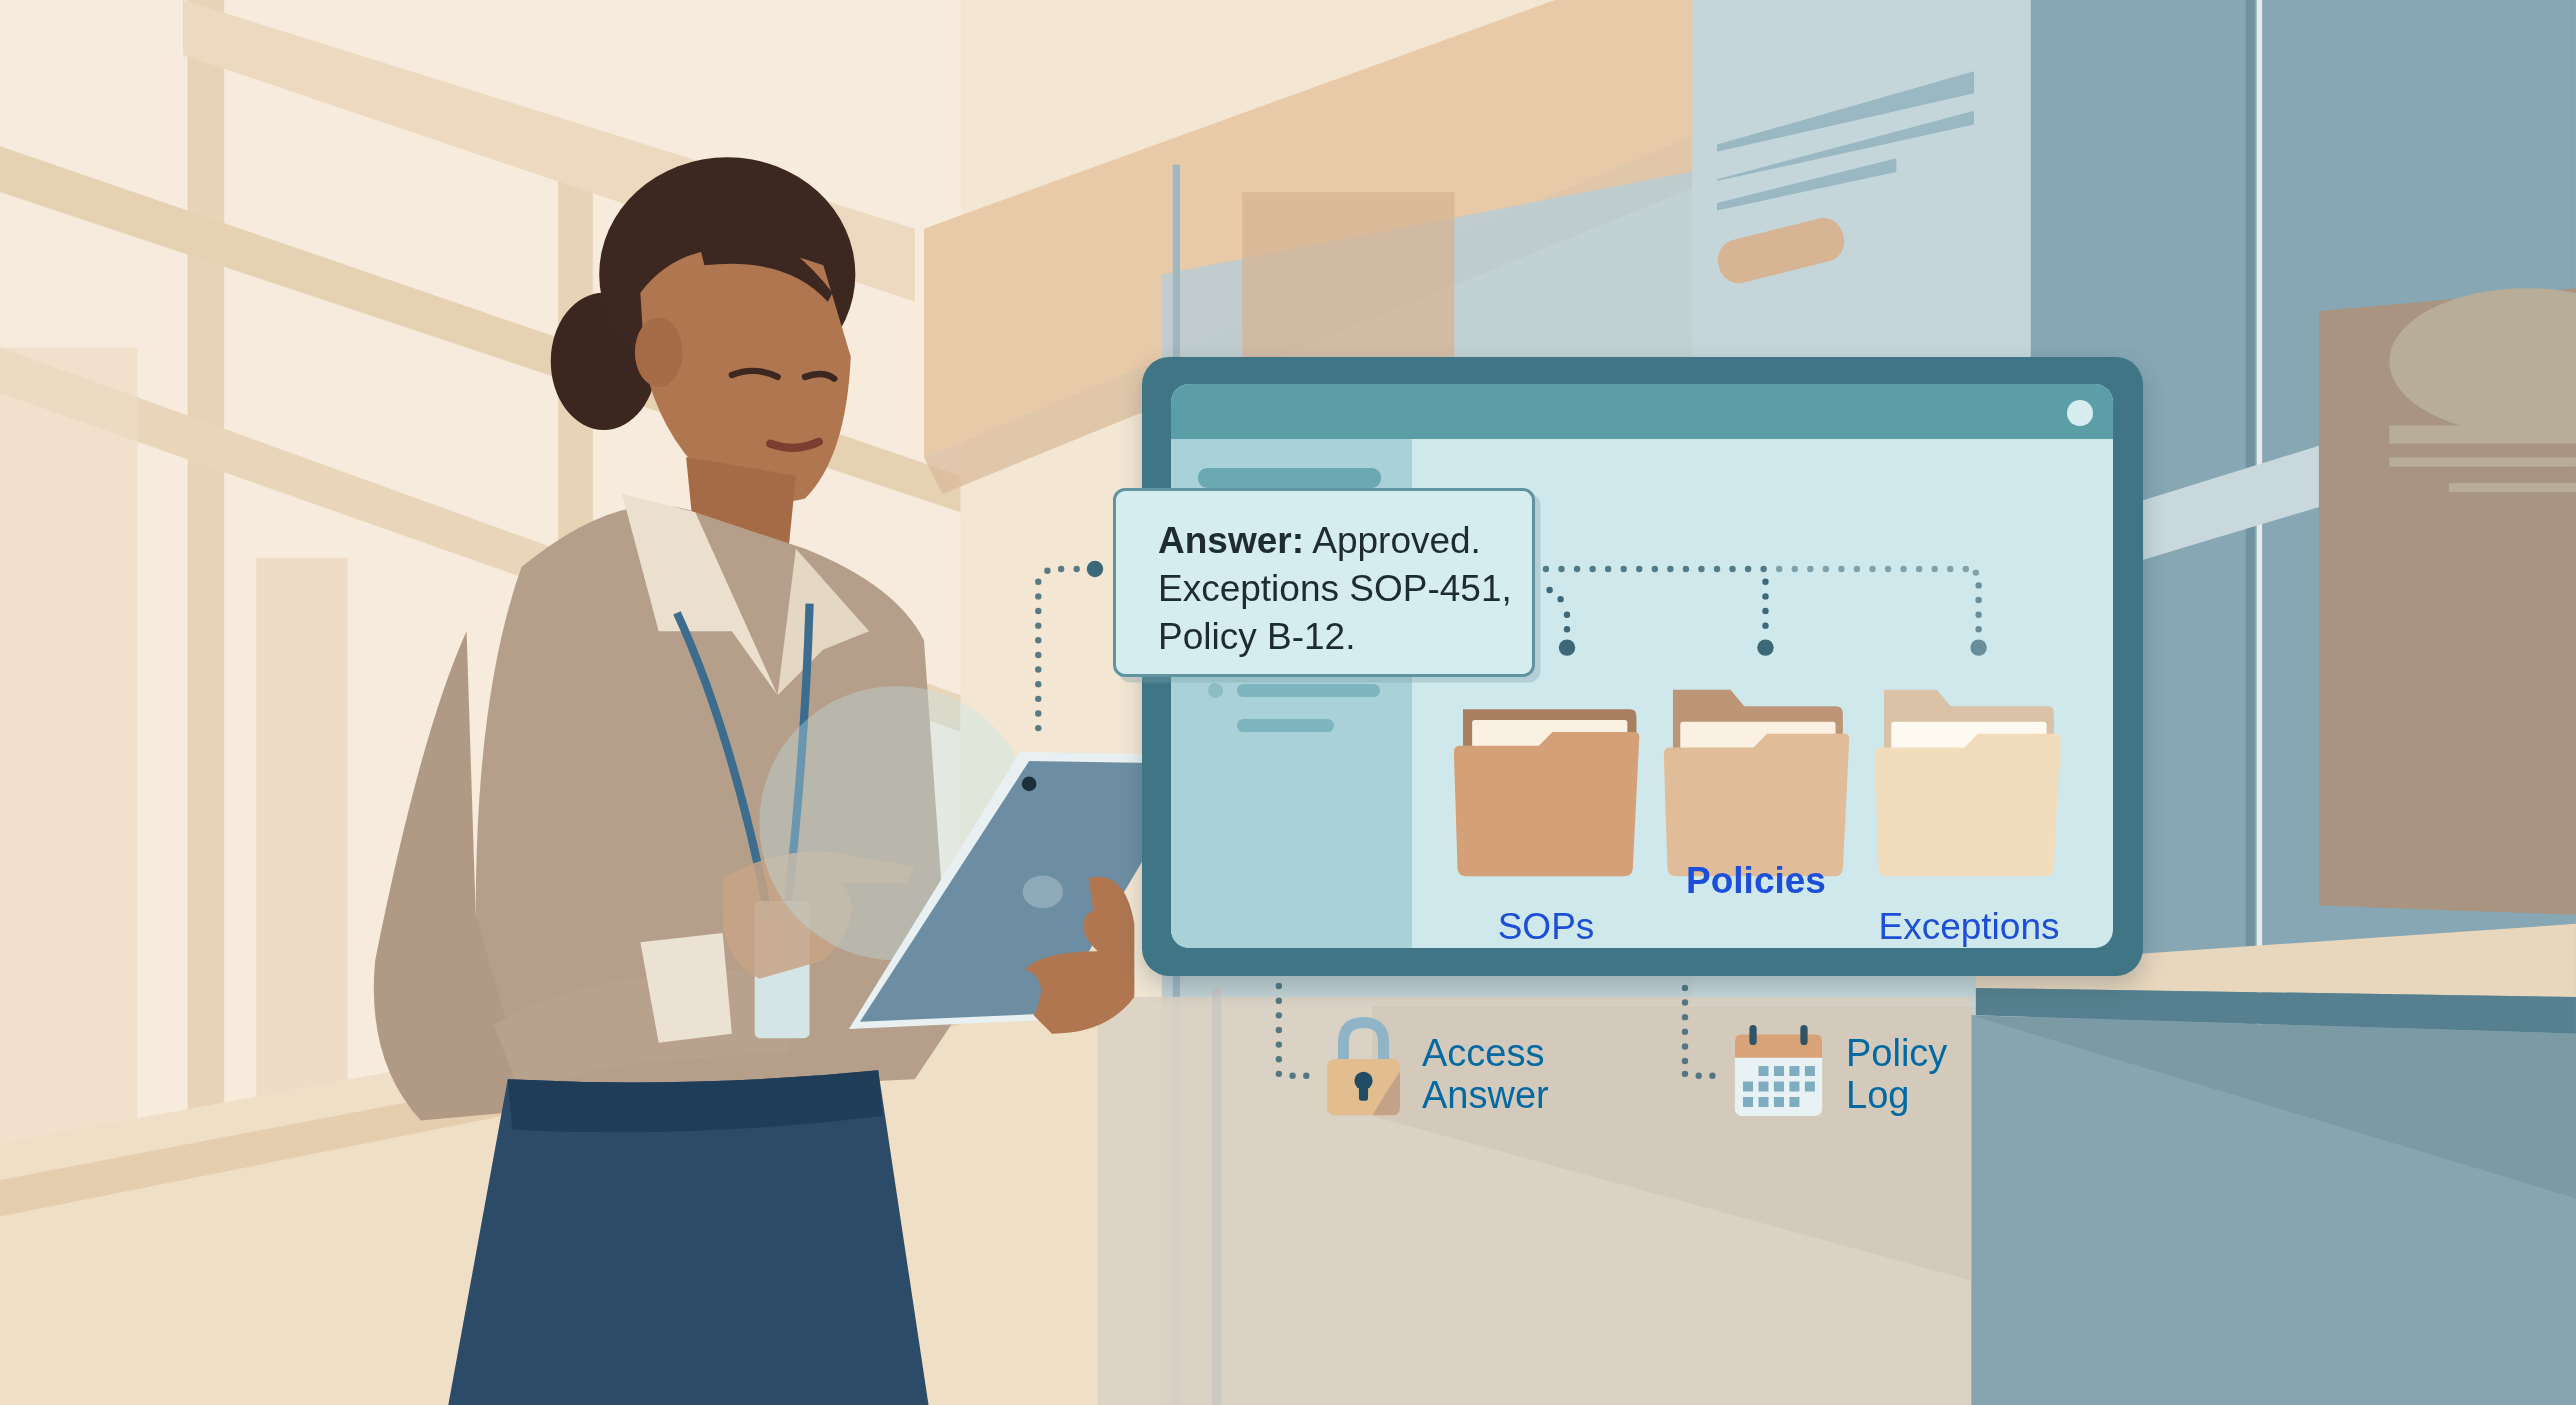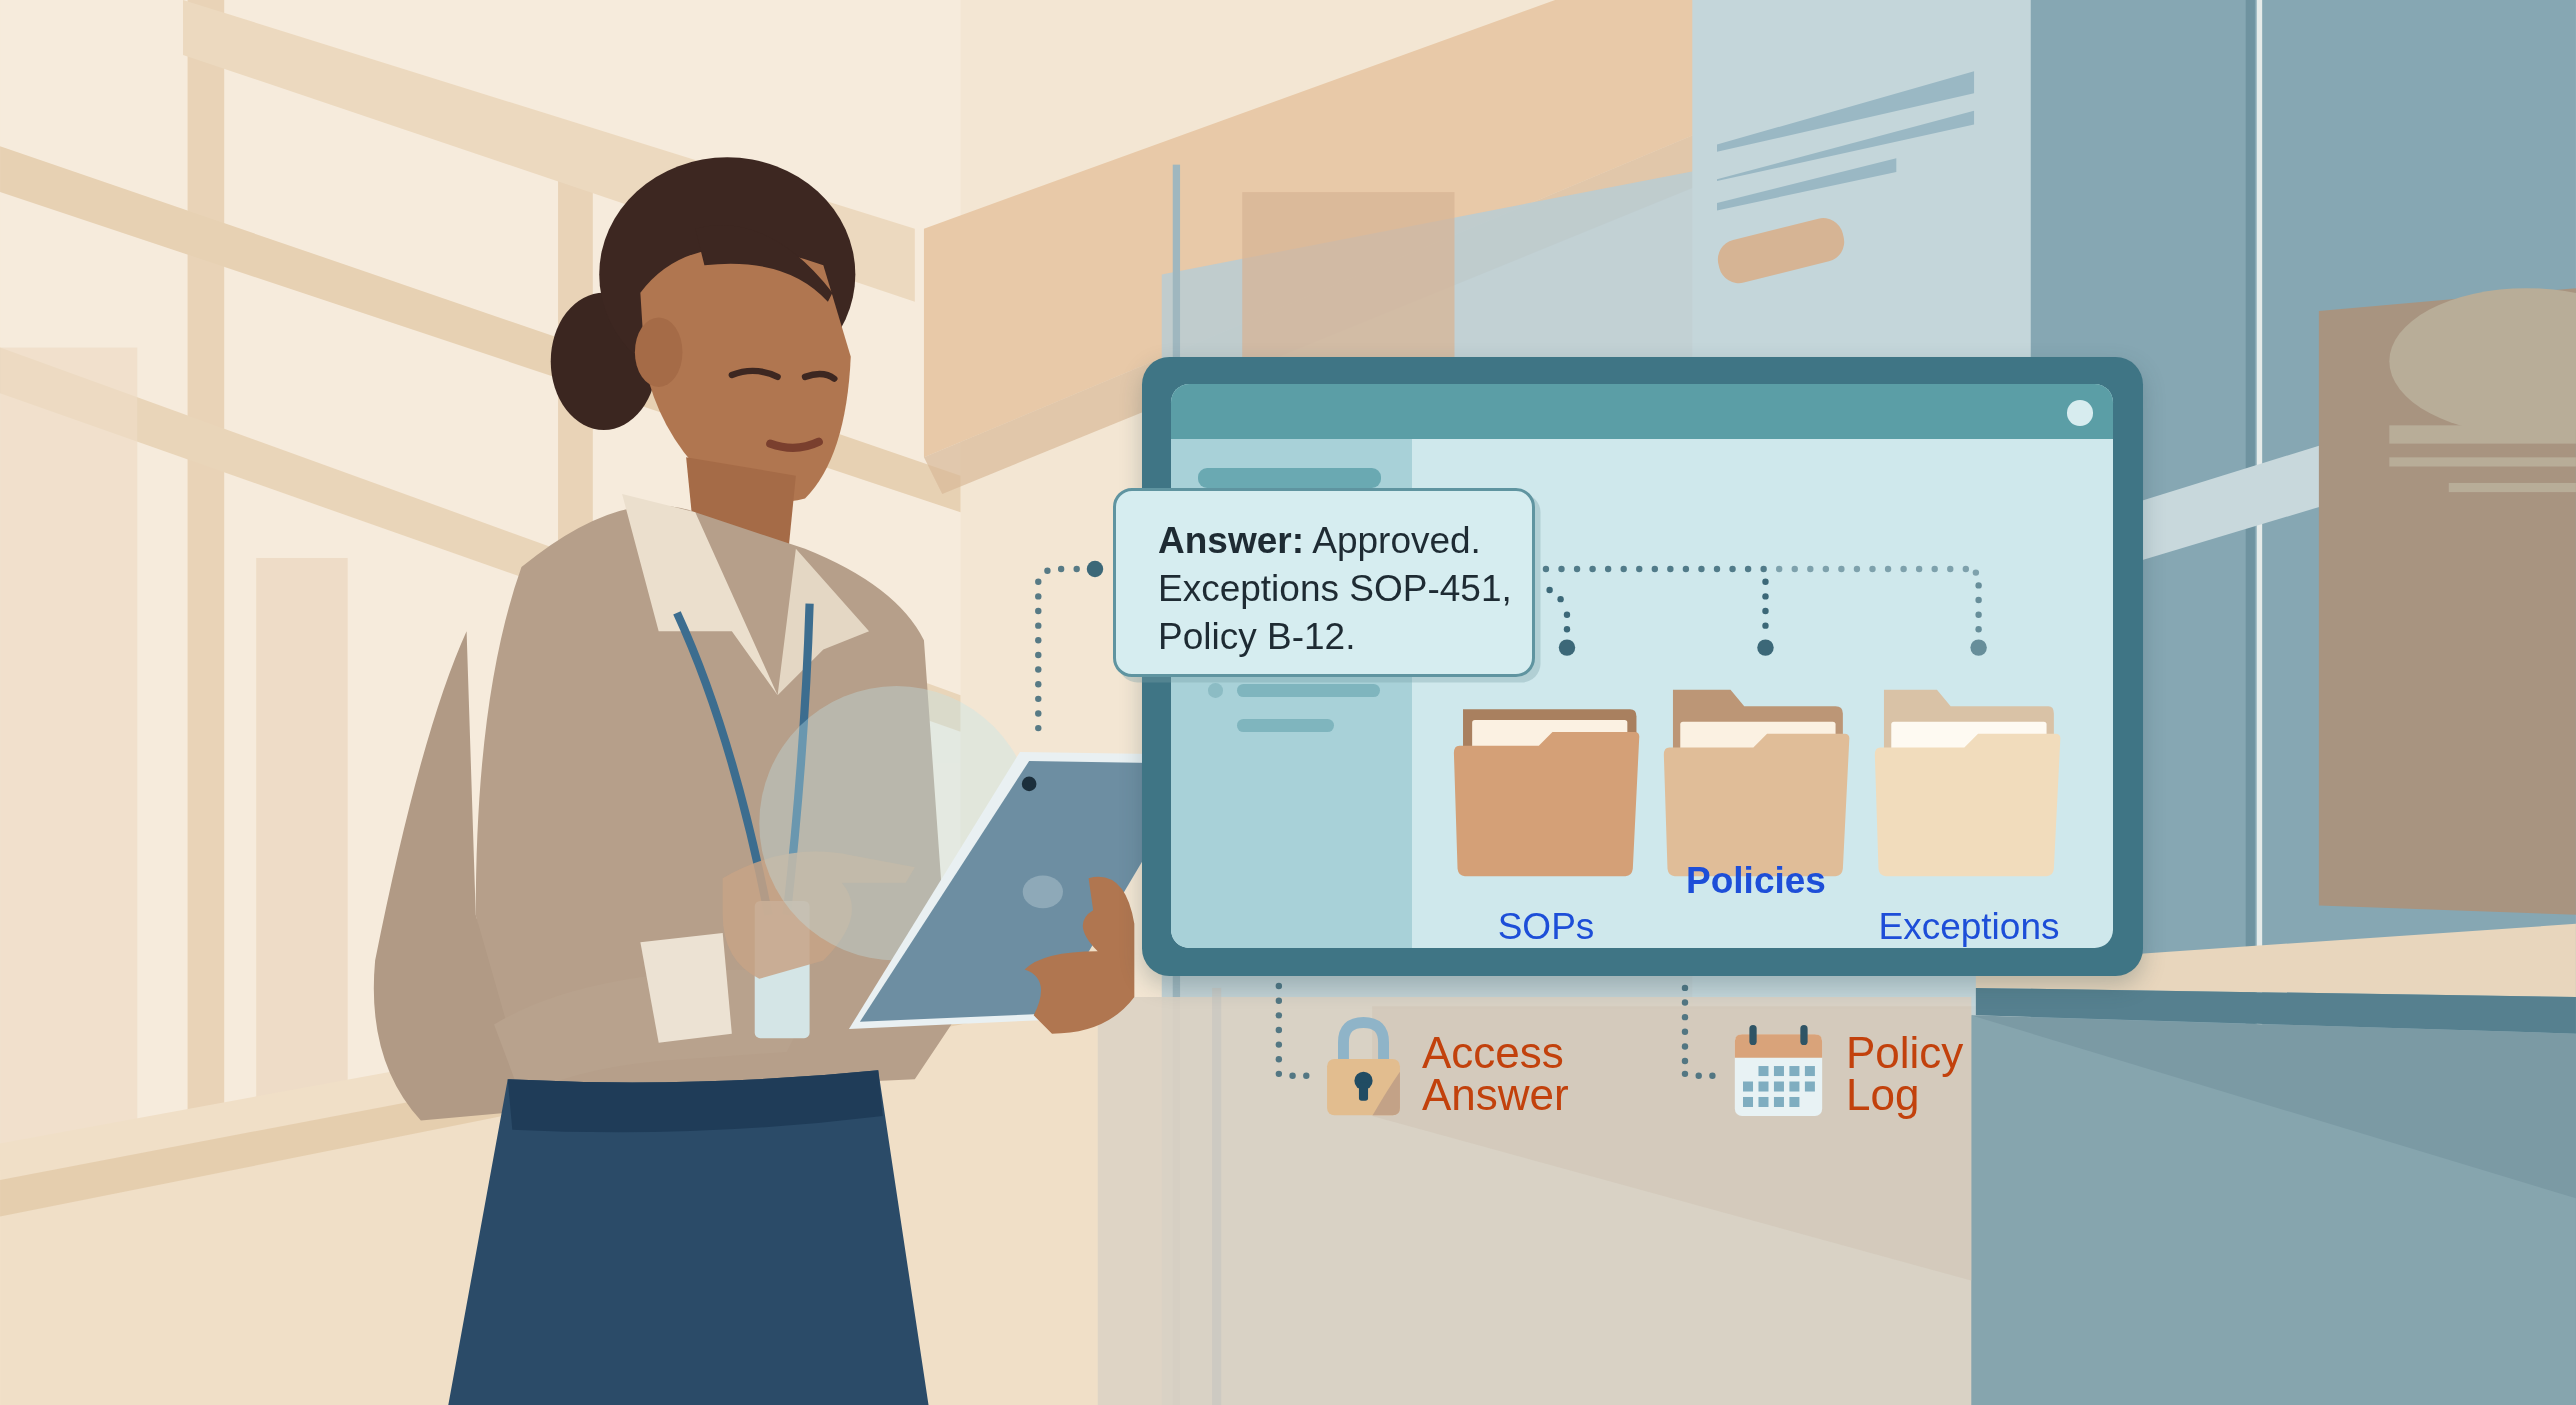--- a/index.html
+++ b/index.html
@@ -36,36 +36,36 @@
   #sidebar-pill {
     position: absolute; left: 27.4px; top: 29px; width: 183px; height: 20px;
     background: #6aa9b2; border-radius: 9.1px;
   }
   .sb-dot { position: absolute; width: 14.6px; height: 14.6px; border-radius: 50%; background: #8cbcc4; }
   .sb-line { position: absolute; height: 12.8px; border-radius: 6.4px; background: #7fb5be; }
 
   
   #callout {
     position: absolute; left: 1113px; top: 488px; width: 422px; height: 189px;
-    background: #d6edf0; border: 3.7px solid #5f94a0; border-radius: 19px;
+    background: #d6edf0; border: 3.7px solid #5f94a0; border-radius: 12px;
     box-sizing: border-box; padding: 25.6px 0 0 42px;
     box-shadow: 5.5px 5.5px 0 rgba(120,160,170,0.35);
     color: #1e2b33; font-size: 37px; line-height: 48px;
   }
   #callout b { font-weight: 700; }
 
   
   .folder { position: absolute; width: 190px; height: 178px; }
   .folder-label {
     position: absolute; font-size: 37px; color: #1d4ed8; text-align: center;
     width: 238px; top: 805px;
   }
 
   
-  .feat-label { position: absolute; font-size: 44px; line-height: 42px; color: #c2410c; }
+  .feat-label { position: absolute; font-size: 38px; line-height: 42px; color: #0369a1; }
 </style>
 </head>
 <body>
 
 <svg id="scene" viewBox="0 0 2816 1536" xmlns="http://www.w3.org/2000/svg">
 
   <rect x="0" y="0" width="2816" height="1536" fill="#f3e6d3"></rect>
 
   <g opacity="0.9">
     <rect x="0" y="0" width="1050" height="1536" fill="#f7ecdd"></rect>

